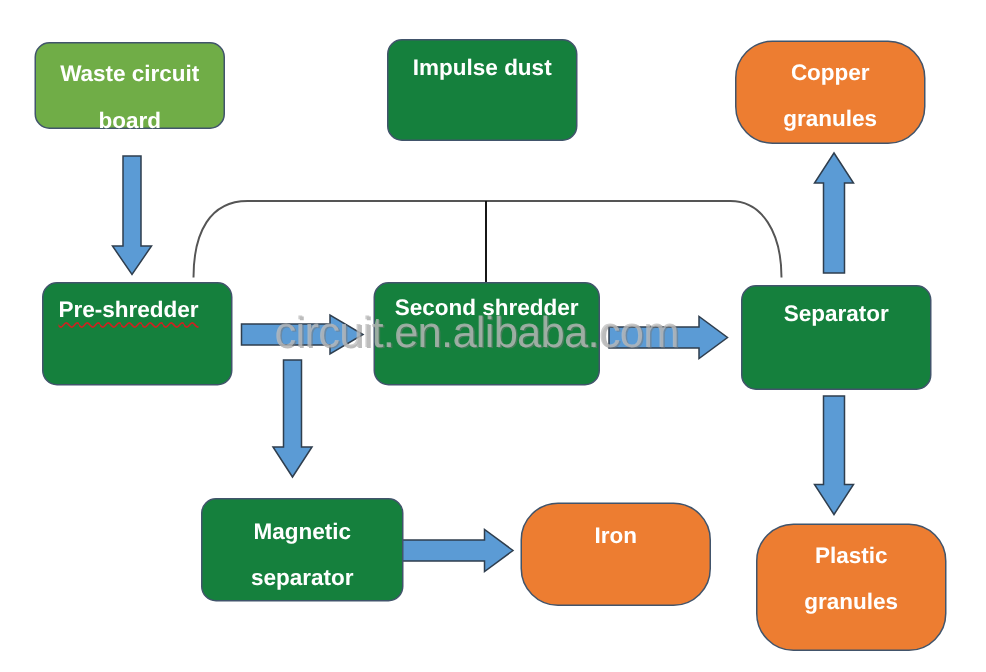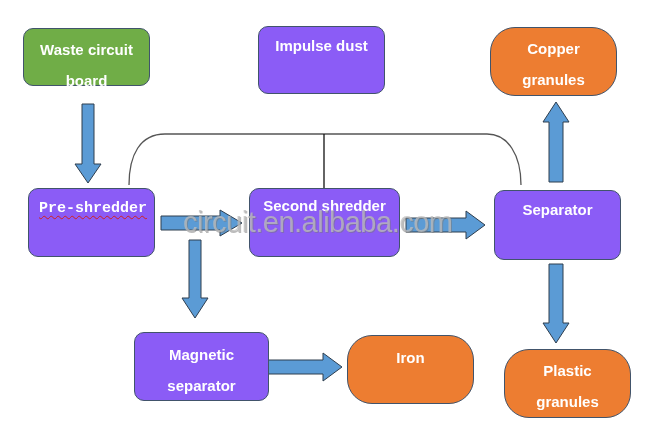--- a/index.html
+++ b/index.html
@@ -2,26 +2,26 @@
 <html><head>
 <meta charset="utf-8">
 <style>
   html, body { margin:0; padding:0; background:#ffffff; }
   body { width:657px; height:448px; position:relative; overflow:hidden; font-family:"Liberation Sans", sans-serif; }
   .box {
     position:absolute; box-sizing:border-box; border:1.5px solid #41546b; border-radius:10px;
     color:#ffffff; font-weight:bold; font-size:15px; text-align:center; line-height:31px;
     padding-top:5px;
   }
-  .blue { background:#8b5cf6; }
+  .blue { background:#15803d; }
   .green { background:#70ad47; }
   .orange { background:#ed7d31;border-radius:25px; }
   .box span { display:block; }
   .box .l2 { margin-top:0; }
-  .spell { text-decoration: underline wavy #d02020; text-decoration-thickness:1px; text-underline-offset:3px;font-family:Liberation Mono, monospace; }
+  .spell { text-decoration: underline wavy #d02020; text-decoration-thickness:1px; text-underline-offset:3px; }
   svg.overlay { position:absolute; left:0; top:0; }
   .watermark {
     position:absolute; left:183px; top:206px; font-size:29px; color:rgba(190,190,190,0.75);
     font-family:"Liberation Sans", sans-serif; letter-spacing:-0.5px; pointer-events:none;
     text-shadow: 1px 1px 0 rgba(120,120,120,0.5);
   }
 </style>
 </head>
 <body>
 
@@ -69,18 +69,18 @@
 
 <div class="box blue" style="left:134px;top:332px;width:135px;height:69px;padding-top:6px;">
   <span>Magnetic</span>
   <span class="l2">separator</span>
 </div>
 
 <div class="box orange" style="left:347px;top:335px;width:127px;height:69px;padding-top:6px;">
   <span>Iron</span>
 </div>
 
-<div class="box orange" style="left:504px;top:349px;width:127px;height:69px;padding-top:5px;">
+<div class="box orange" style="left:504px;top:349px;width:127px;height:85px;padding-top:5px;">
   <span>Plastic</span>
   <span class="l2">granules</span>
 </div>
 
 <div class="watermark">circuit.en.alibaba.com</div>
 
 </body></html>

